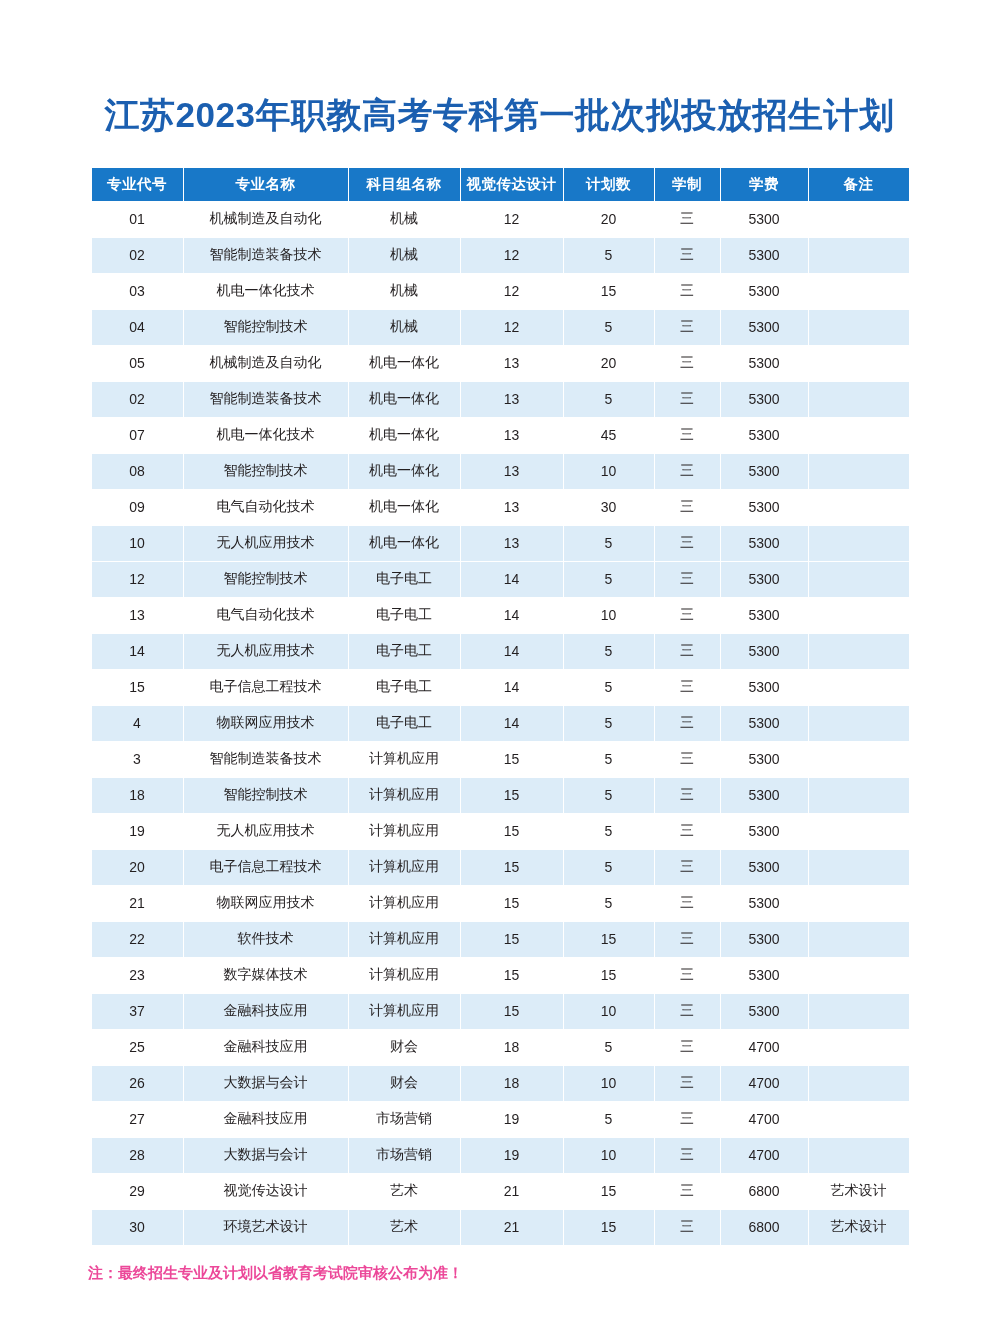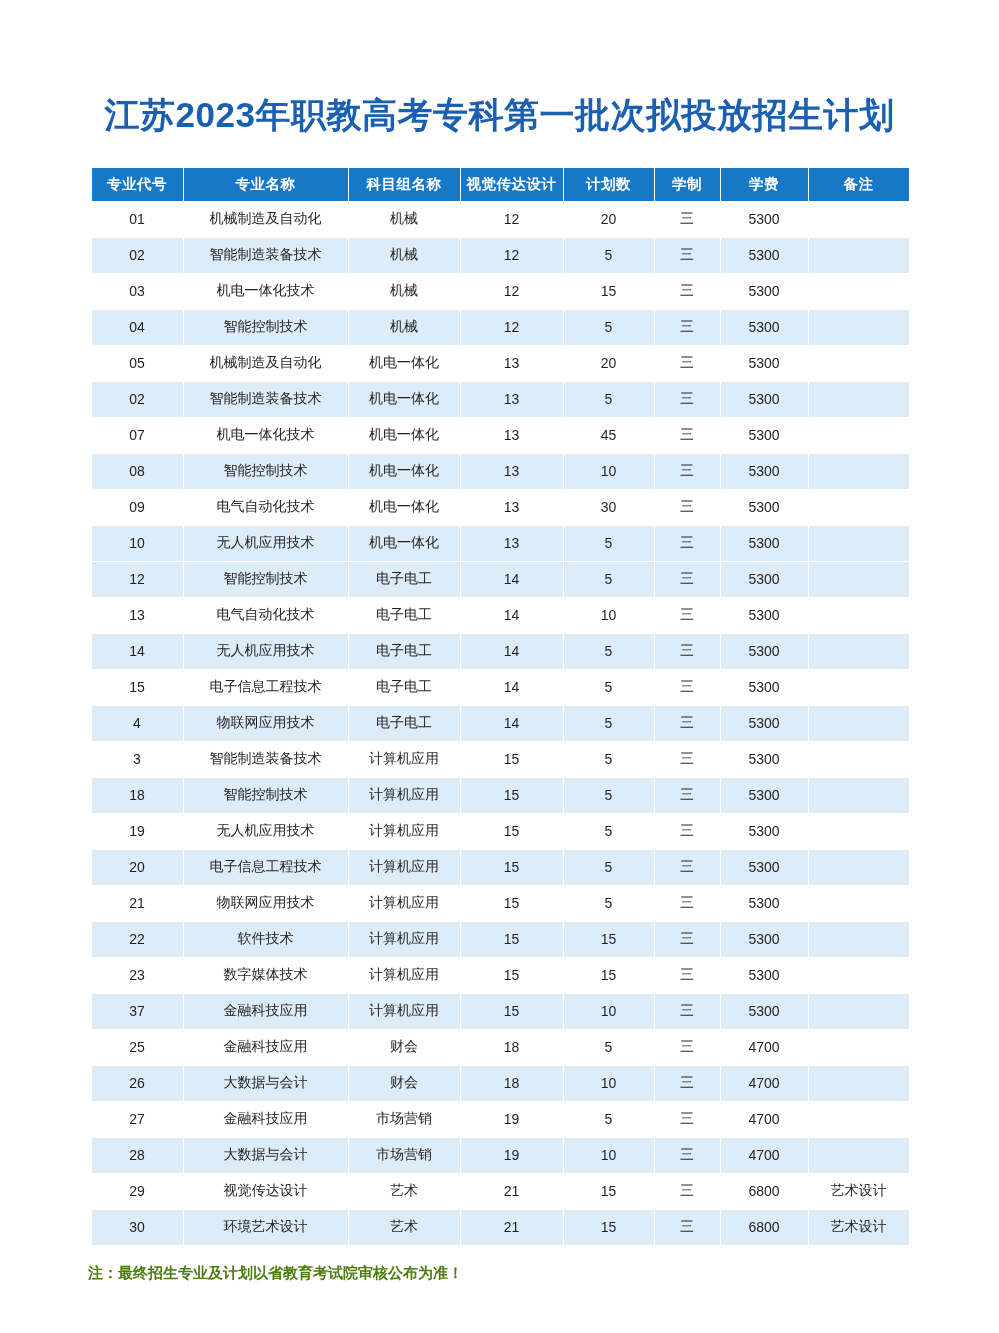--- a/index.html
+++ b/index.html
@@ -73,21 +73,21 @@
   table.plan tbody tr.odd td {
     background: #ffffff;
   }
   table.plan tbody tr.even td {
     background: #dcecf8;
   }
   .note {
     margin: 18px 0 0 88px;
     font-size: 15px;
     font-weight: bold;
-    color: #4d7c0f;
+    color: #ec4899;
   }
 </style>
 </head>
 <body>
 
 <div class="page">
 
   <h1 class="title">江苏2023年职教高考专科第一批次拟投放招生计划</h1>
 
   <div class="table-wrap">

